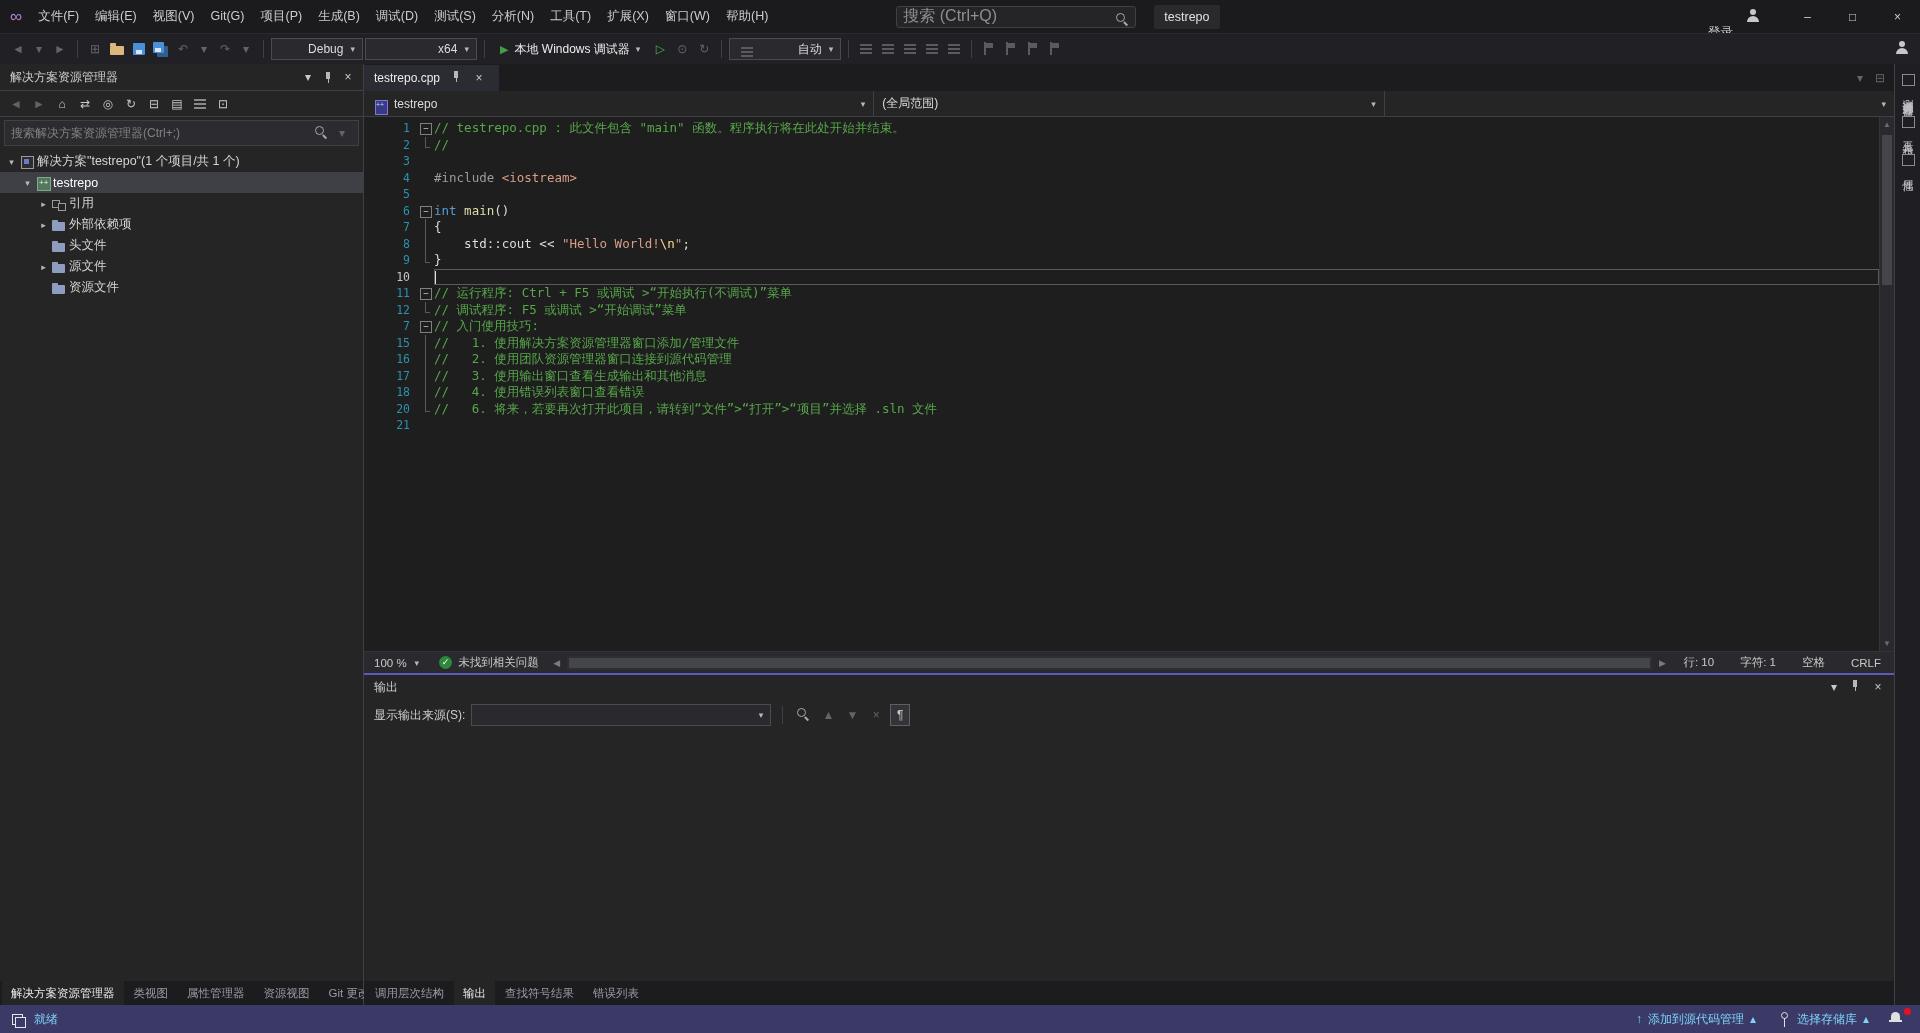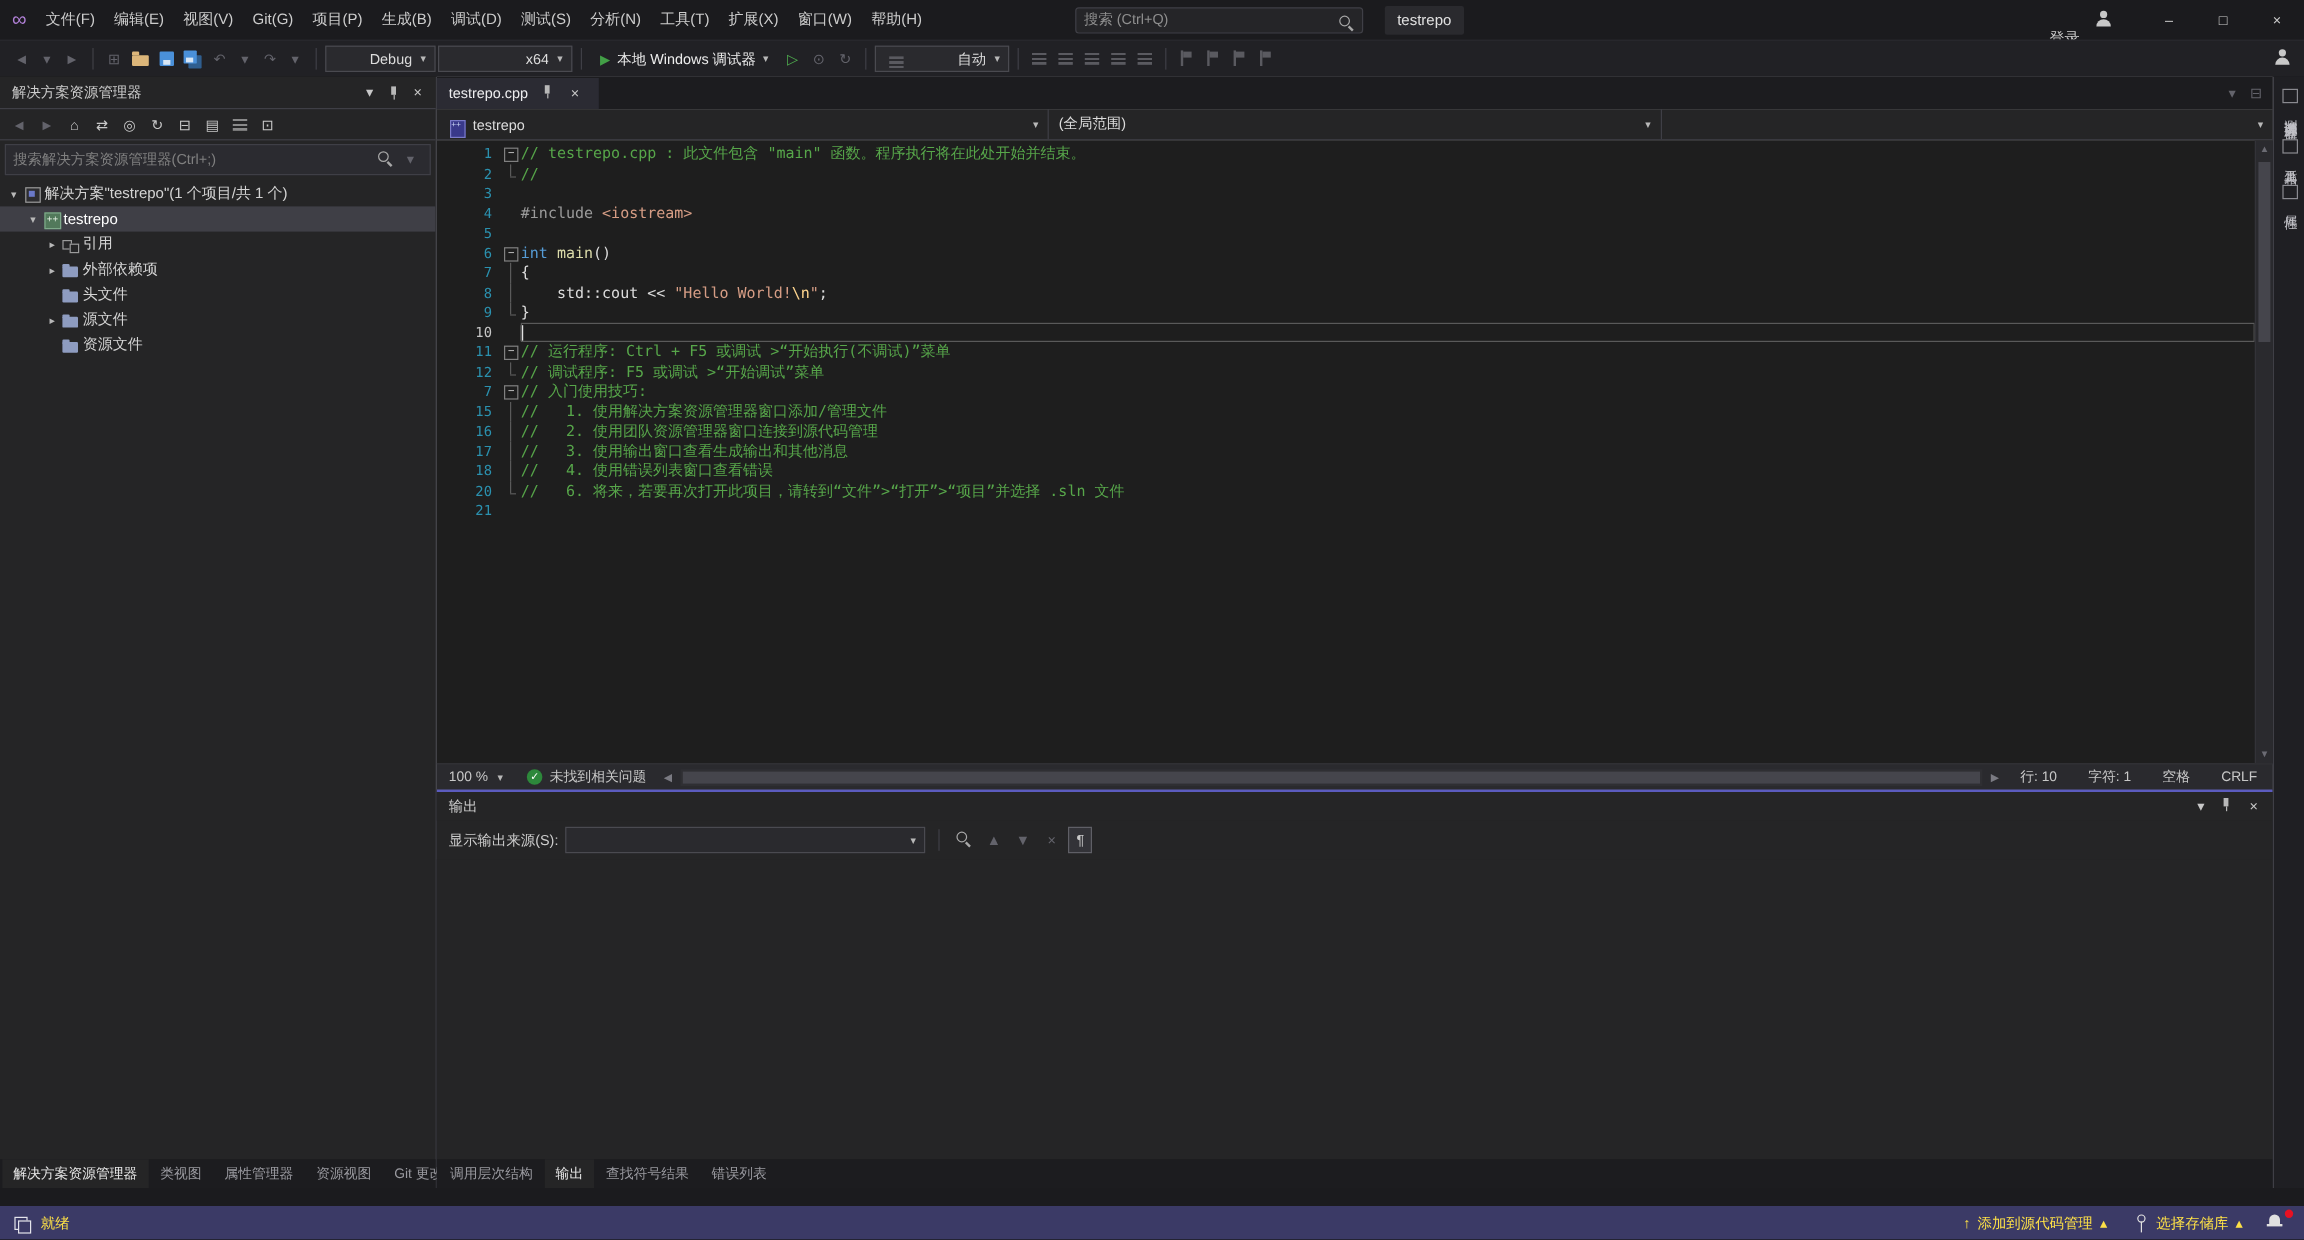--- a/index.html
+++ b/index.html
@@ -10,21 +10,21 @@
 
   
   .titlebar { height:33px; background:#1B1B1E; display:flex; align-items:center;
               flex:none; padding:0 0 0 8px; }
   .vs-logo { color:#B180D7; font-size:17px; padding:0 8px 0 2px; }
   .menus { display:flex; align-items:center; }
   .menu-item { padding:0 8px; line-height:33px; color:#CCCCCC; cursor:default; }
   .title-search { margin-left:120px; width:240px; height:22px; background:#252528;
                   border:1px solid #3F3F46; border-radius:3px; display:flex;
                   align-items:center; padding:0 6px; color:#8F8F8F; }
-  .title-search .ph { flex:1; font-size:12px; }
+  .title-search .ph { flex:1; font-size:16px; }
   .solution-badge { margin-left:18px; padding:0 10px; line-height:24px; color:#E0E0E0;
                     background:#2A2A2E; border-radius:2px; }
   .title-right { margin-left:auto; display:flex; align-items:center; gap:10px;
                  height:100%; }
   .signin { color:#D0D0D0;margin-top:32px; }
   .win-controls { display:flex; height:100%; margin-left:12px; }
   .win-btn { width:45px; height:100%; display:flex; align-items:center;
              justify-content:center; color:#CCCCCC; font-size:12px; }
 
   
@@ -260,21 +260,21 @@
                  align-items:center; padding-top:8px; gap:16px; }
   .vtab { display:flex; flex-direction:column; align-items:center; gap:5px;
           color:#C0C0C6; }
   .vtab .vtab-ico { width:14px; height:14px; position:relative; }
   .vtab .vtab-ico::before { content:""; position:absolute; left:1px; top:2px;
       width:11px; height:10px; border:1px solid #8A8A90; }
   .vtab .vtab-label { writing-mode:vertical-rl; font-size:11px; letter-spacing:1px; }
 
   
   .statusbar { height:28px; background:#3B3A66; display:flex; align-items:center;
-               padding:0 10px; color:#fde047; font-size:12px; flex:none;margin-top:15px; }
+               padding:0 10px; color:#7dd3fc; font-size:12px; flex:none; }
   .sb-left { display:flex; align-items:center; gap:8px; }
   .sb-right { margin-left:auto; display:flex; align-items:center; gap:4px; }
   .sb-item { display:flex; align-items:center; gap:6px; padding:0 9px; height:28px; }
   .g-up::before { content:"↑"; }
   .sb-ico { width:16px; height:16px; position:relative; display:inline-block; }
   .sb-sq::before { content:""; position:absolute; left:2px; top:3px; width:9px;
                    height:9px; border:1px solid #E4E4EC; }
   .sb-sq::after { content:""; position:absolute; left:5px; top:6px; width:9px;
                   height:9px; border:1px solid #E4E4EC; background:#3B3A66; }
   .bell-wrap { position:relative; padding:0 6px; }

